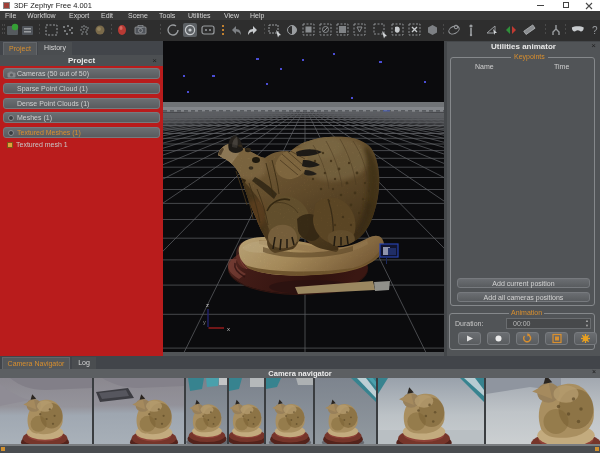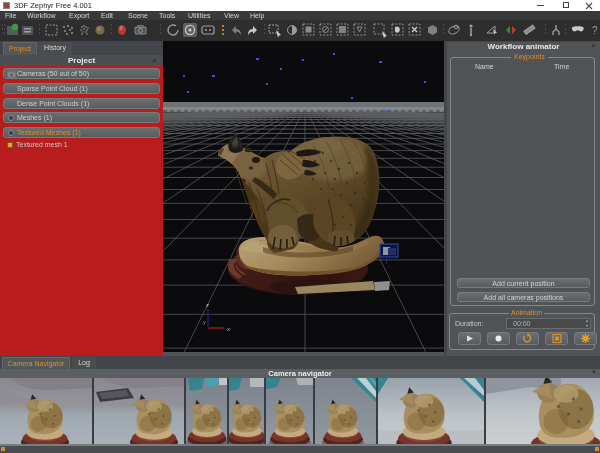--- a/index.html
+++ b/index.html
@@ -613,21 +613,21 @@
         <rect x="225" y="207" width="8" height="7" fill="#202e66"></rect>
         <rect x="223" y="217" width="1" height="6" fill="#1c2a5e"></rect>
       </g>
     </svg>
   </div>
 
   <div class="abs" style="left:444px;top:41px;width:156px;height:315px;background:#515457;">
     <div class="abs" style="left:0;top:0;width:156px;height:1px;background:#45484b;"></div>
     <div class="abs" style="left:0;top:0;width:3px;height:315px;background:#44474a;"></div>
     <div class="abs" style="left:3px;top:1px;width:153px;height:10px;">
-      <div style="font-size:8px;font-weight:bold;color:#e8e8e8;text-align:center;line-height:10px;">Workflow animator</div>
+      <div style="font-size:8px;font-weight:bold;color:#e8e8e8;text-align:center;line-height:10px;">Utilities animator</div>
       <div class="abs" style="right:4px;top:-1px;font-size:8px;color:#222;">×</div>
     </div>
     <div class="abs" style="left:6px;top:16px;width:145px;height:249px;border:1px solid #85888b;border-radius:3px;box-sizing:border-box;">
       <div class="abs" style="left:60px;top:-5px;background:#515457;padding:0 3px;font-size:7px;color:#d98f2e;">Keypoints</div>
       <div class="abs" style="left:24px;top:5px;font-size:7px;color:#d0d0d0;">Name</div>
       <div class="abs" style="left:103px;top:5px;font-size:7px;color:#d0d0d0;">Time</div>
       <div class="abs btnish" style="left:6px;top:220px;width:133px;height:10px;">
           <span style="display:block;text-align:center;font-size:7px;color:#d4d4d4;line-height:9px;">Add current position</span>
         </div>
       <div class="abs btnish" style="left:6px;top:234px;width:133px;height:10px;">

